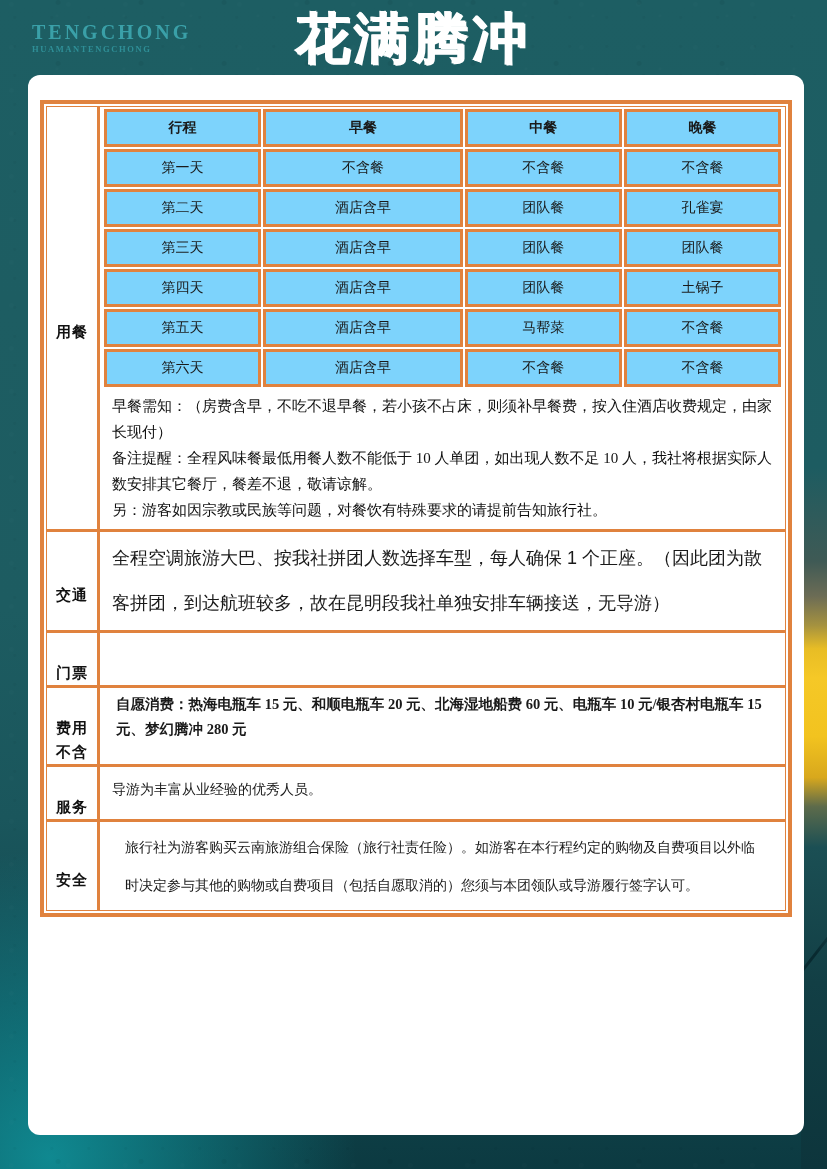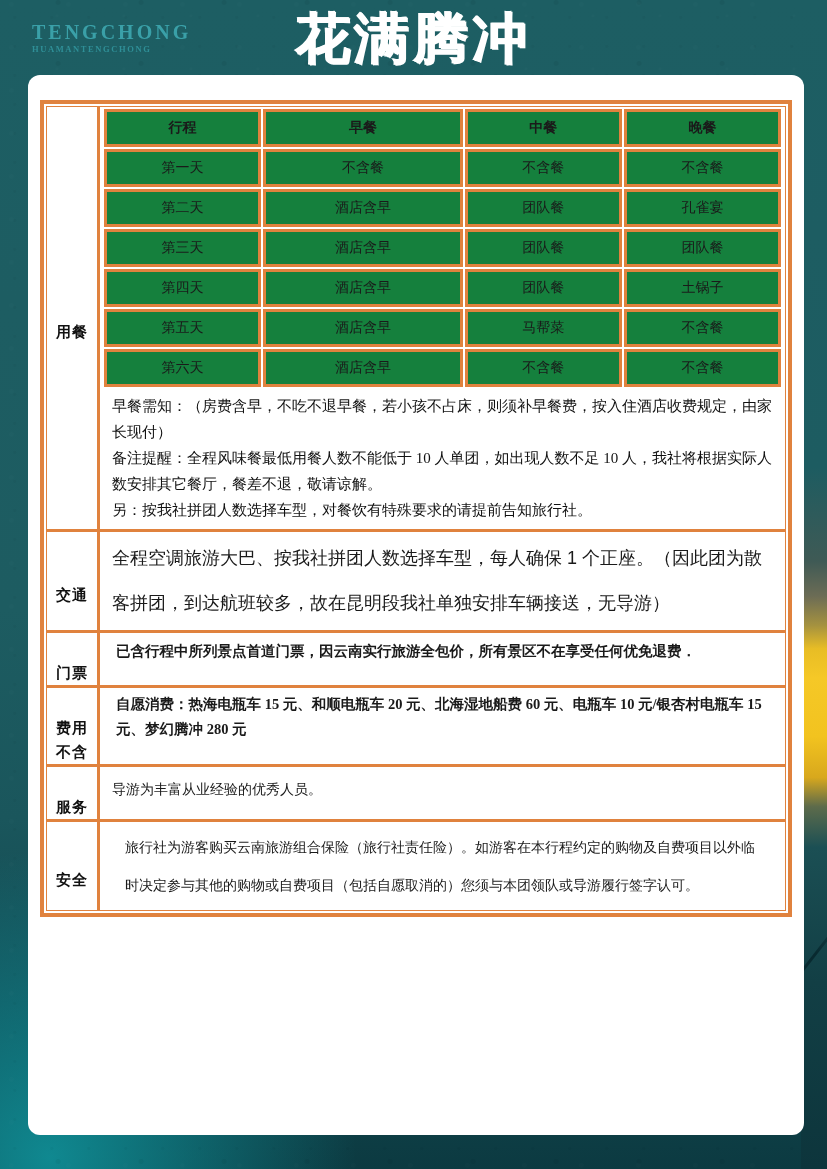--- a/index.html
+++ b/index.html
@@ -47,21 +47,21 @@
   .section{display:flex;border-bottom:3px solid var(--o);}
   .section:last-child{border-bottom:none;}
   .sec-label{width:50px;flex:0 0 50px;border-right:3px solid var(--o);
     display:flex;align-items:center;justify-content:center;text-align:center;
     font-weight:bold;font-size:15px;color:#111;}
   .sec-label .lbl{display:block;letter-spacing:1px;width:2.4em;line-height:1.6;margin-top:28px;}
   .sec-content{flex:1;min-width:0;color:#1a1a1a;}
   .intro{padding:19px 12px 18px 12px;font-size:14.5px;letter-spacing:.3px;}
   table.meals{width:calc(100% - 4px);margin:0 2px;border-collapse:separate;border-spacing:2px;}
   table.meals th, table.meals td{border:3px solid var(--o);text-align:center;
-    font-size:14px;padding:7px 2px;background:#15803d;}
+    font-size:14px;padding:7px 2px;background:#7dd3fc;}
   table.meals th{font-weight:bold;}
   .notes{padding:4px 12px 6px 12px;font-family:"Liberation Serif","DejaVu Serif",serif;
     font-size:15px;line-height:26px;color:#111;}
   .notes b{font-weight:normal;}
   .txt-transport{padding:4px 12px;font-size:18px;line-height:45px;}
   .txt-tickets{padding:9px 12px 9px 16px;font-family:"Liberation Serif","DejaVu Serif",serif;
     font-weight:bold;font-size:14.5px;line-height:18px;}
   .txt-excluded{padding:4px 12px 4px 16px;font-family:"Liberation Serif","DejaVu Serif",serif;
     font-weight:bold;font-size:14.5px;line-height:25px;}
   .txt-service{padding:14px 12px;font-size:14px;line-height:16px;}
@@ -134,37 +134,36 @@
                   <td>第六天</td>
                   <td>酒店含早</td>
                   <td>不含餐</td>
                   <td>不含餐</td>
                 </tr>
               </tbody>
           </table>
           <div class="notes">
             <div><b>早餐需知：</b><span>（房费含早，不吃不退早餐，若小孩不占床，则须补早餐费，按入住酒店收费规定，由家长现付）</span></div>
             <div><b>备注提醒：</b><span>全程风味餐最低用餐人数不能低于 10 人单团，如出现人数不足 10 人，我社将根据实际人数安排其它餐厅，餐差不退，敬请谅解。</span></div>
-            <div><b>另：</b><span>按我社拼团人数选择车型，对餐饮有特殊要求的请提前告知旅行社。</span></div>
+            <div><b>另：</b><span>游客如因宗教或民族等问题，对餐饮有特殊要求的请提前告知旅行社。</span></div>
           </div>
         </div>
       </div>
 
       <div class="section">
         <div class="sec-label">
           <span class="lbl">交通</span>
         </div>
         <div class="sec-content txt-transport">全程空调旅游大巴、按我社拼团人数选择车型，每人确保 1 个正座。（因此团为散客拼团，到达航班较多，故在昆明段我社单独安排车辆接送，无导游）</div>
       </div>
 
       <div class="section">
         <div class="sec-label">
           <span class="lbl">门票</span>
         </div>
-        <div class="sec-content txt-tickets">已含行程中所列景点首道门票，因云南实行旅游全包价，所有景区不在享受任何优免退费．</div>
       </div>
 
       <div class="section">
         <div class="sec-label">
           <span class="lbl">费用不含</span>
         </div>
         <div class="sec-content txt-excluded">自愿消费：热海电瓶车 15 元、和顺电瓶车 20 元、北海湿地船费 60 元、电瓶车 10 元/银杏村电瓶车 15 元、梦幻腾冲 280 元</div>
       </div>
 
       <div class="section">

